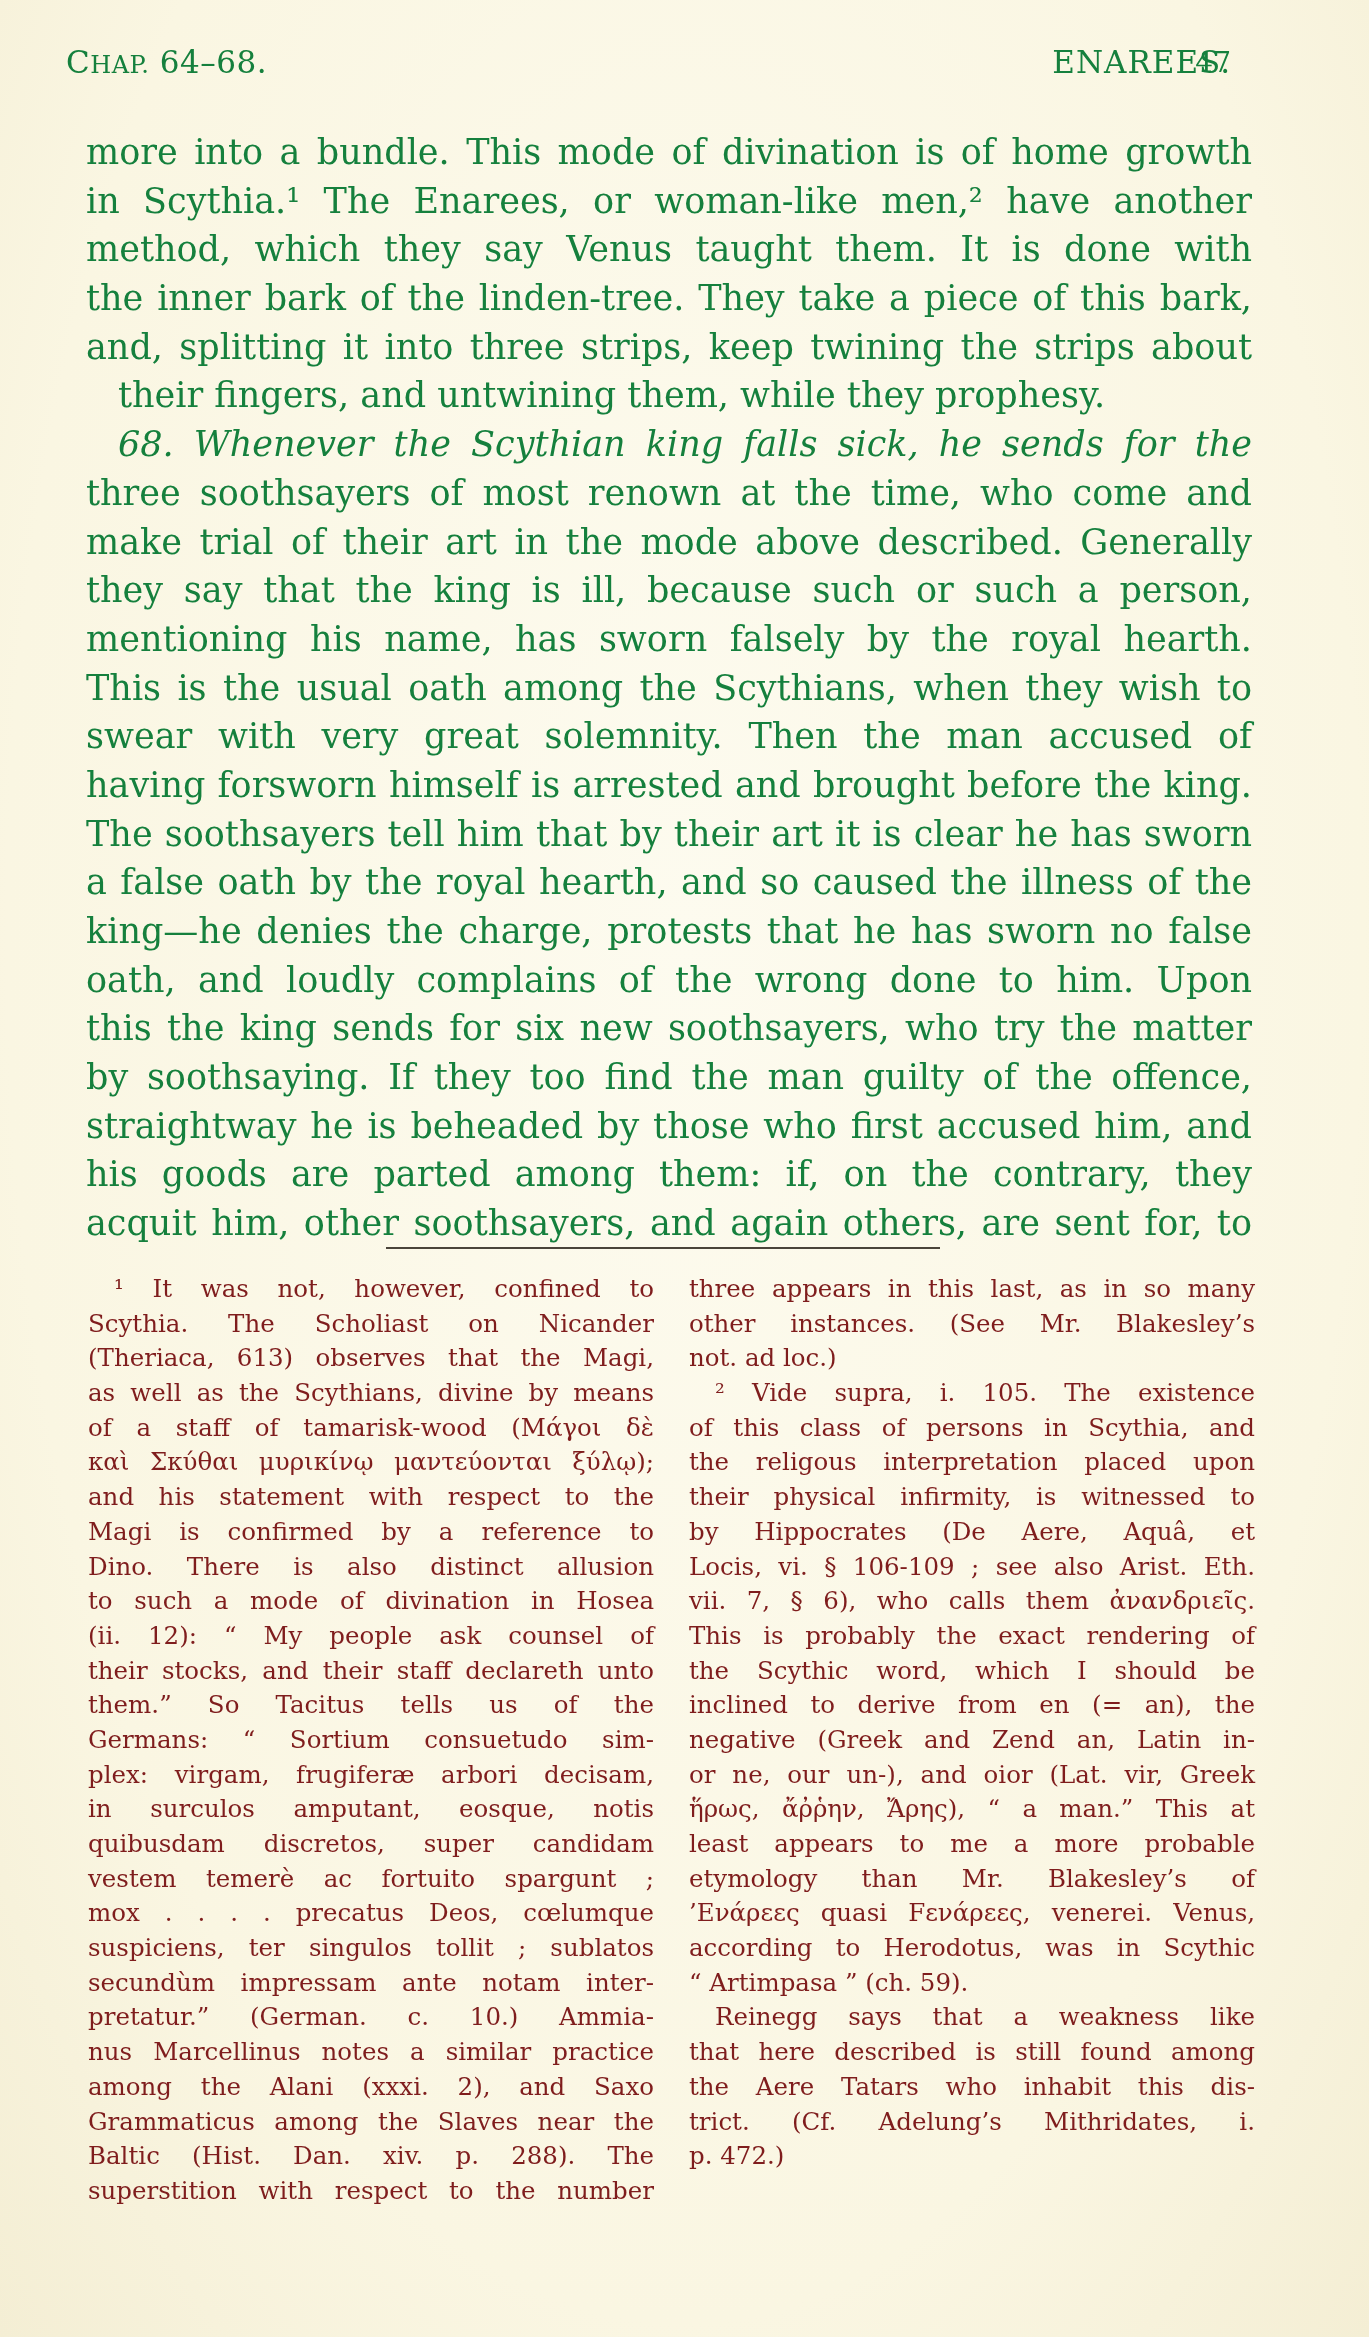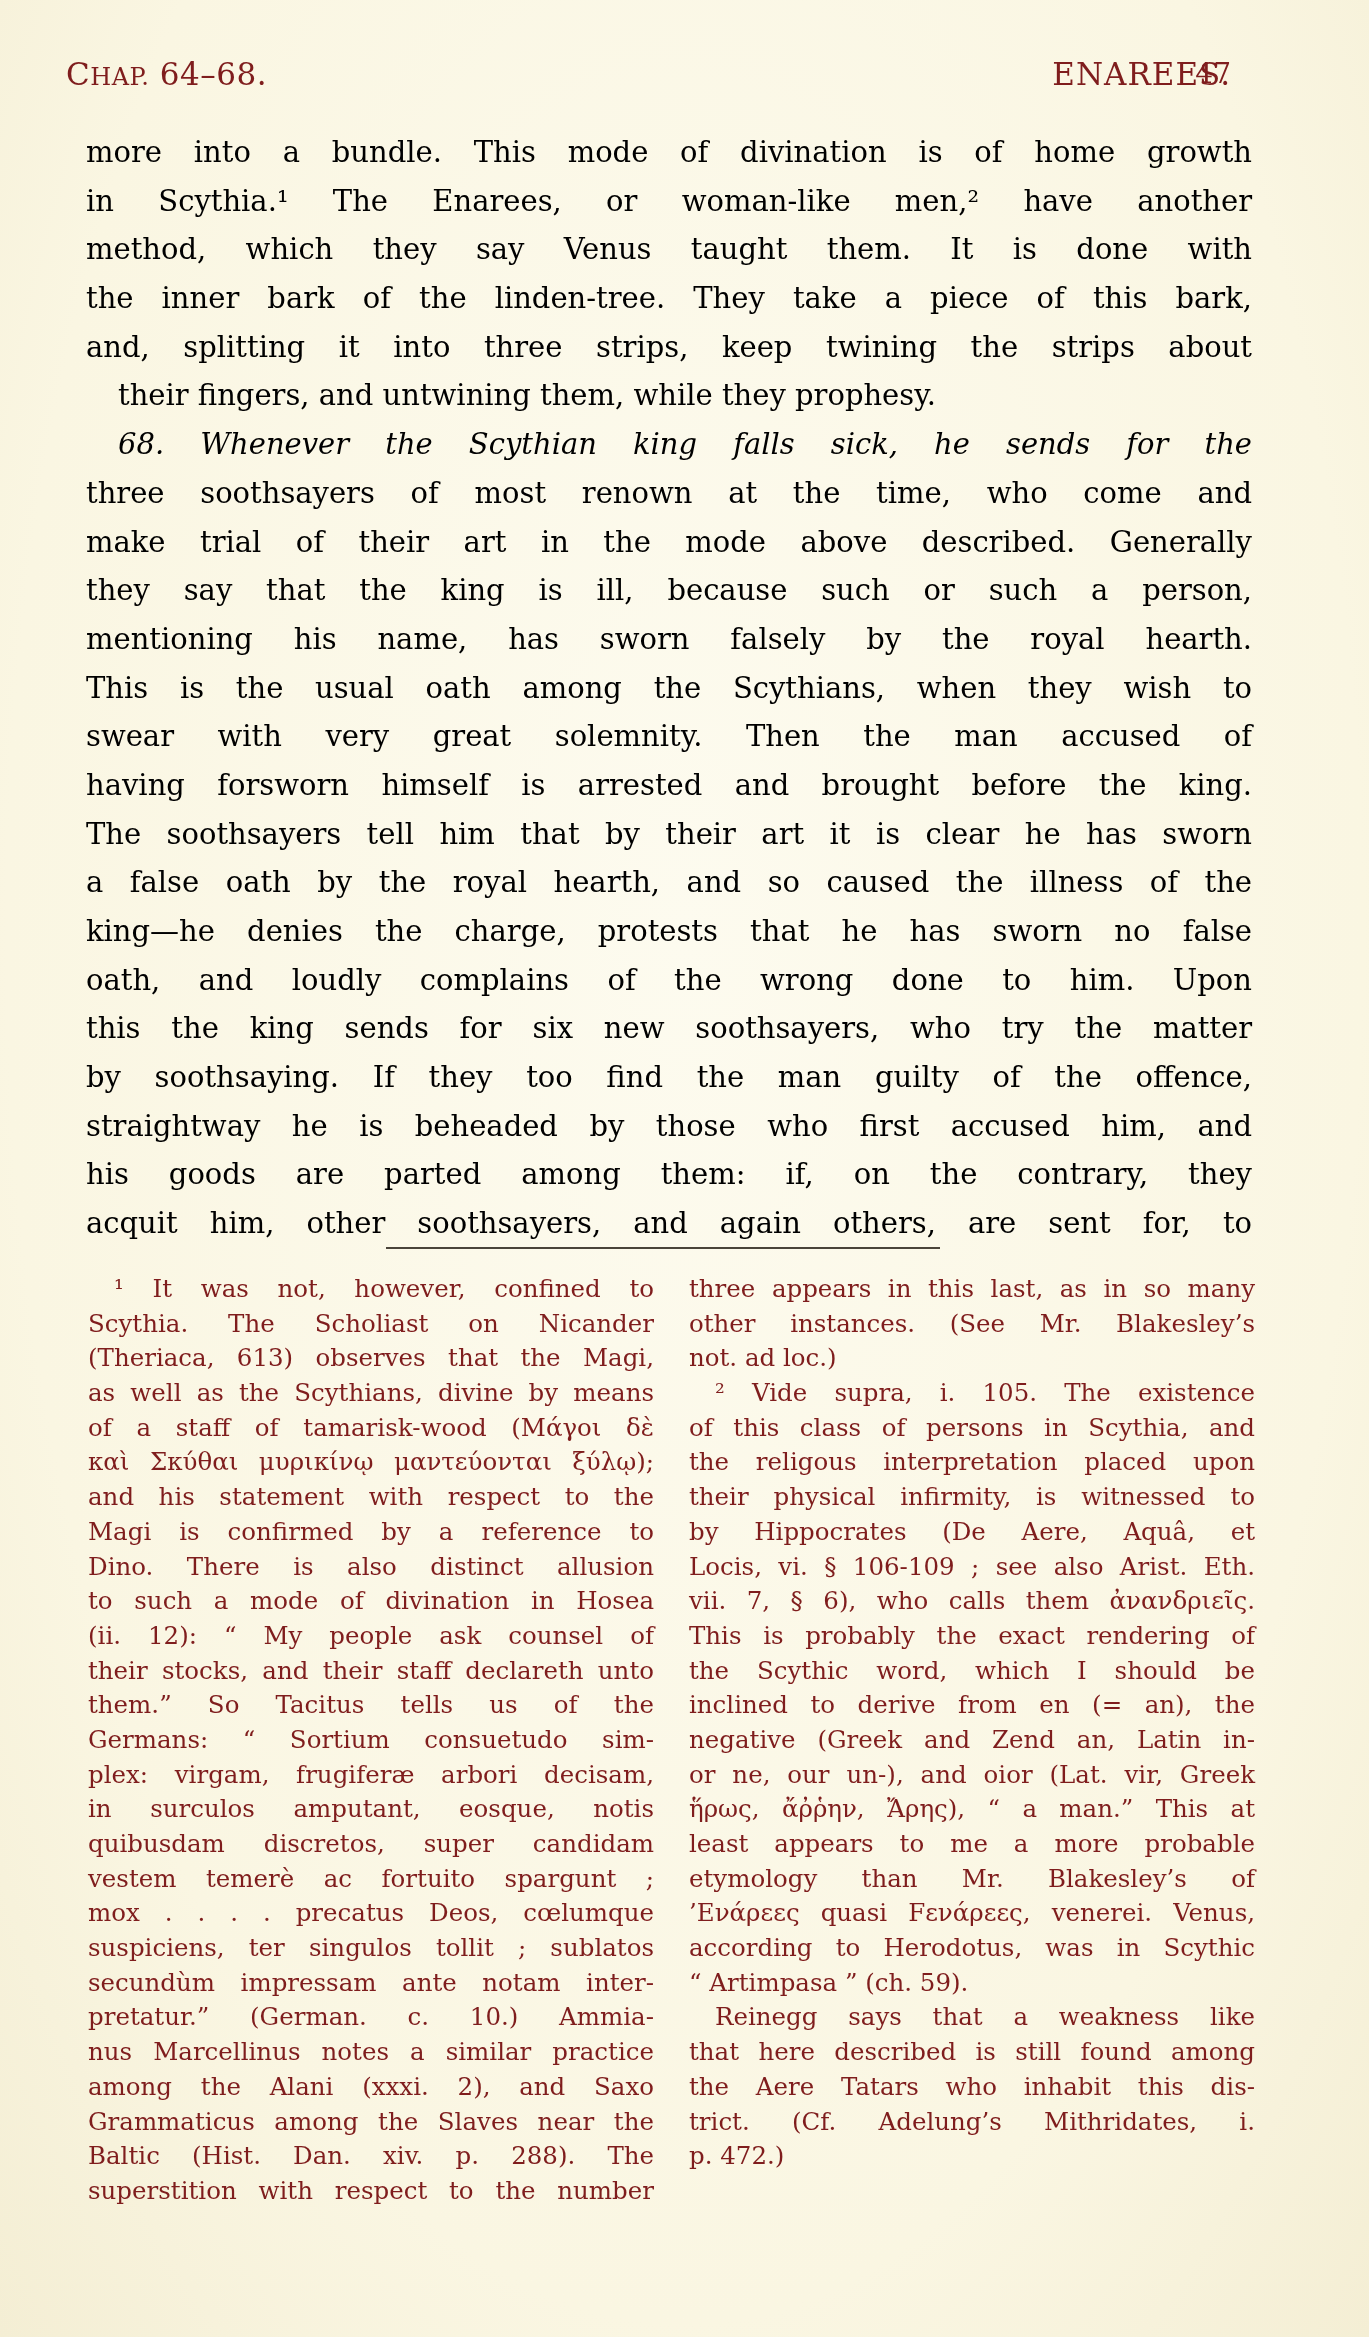--- a/index.html
+++ b/index.html
@@ -5,36 +5,36 @@
   html, body { margin: 0; padding: 0; }
   body {
     width: 1369px; height: 2337px; overflow: hidden;
     background: #fbf8e8;
     background-image: radial-gradient(ellipse at 50% 40%, #fdfbef 0%, #faf6e2 70%, #f4eed4 100%);
     color: #3a342c;
     font-family: "DejaVu Serif", "Liberation Serif", serif;
     position: relative;
   }
   .header {
-    position: absolute; top: 56px; left: 66px; width: 1165px; height: 44px;
-    font-size: 31px; line-height: 36px; color: #7f1d1d;
+    position: absolute; top: 32px; left: 66px; width: 1165px; height: 44px;
+    font-size: 31px; line-height: 61px; color: #15803d;
   }
   .header .left { position: absolute; left: 0; top: 0; letter-spacing: 0.5px; }
   .header .left .sc { font-size: 24px; }
   .header .center { position: absolute; left: 0; right: 0; text-align: right; top: 0; letter-spacing: 1px; padding-left: 40px; }
   .header .right { position: absolute; right: 0; top: 0; font-size: 28px; }
 
   .body-text {
     position: absolute; top: 128px; left: 86px; width: 1166px;
   }
   .body-line {
     display: block; height: 48.7px; line-height: 48.7px;
-    font-size: 29px; white-space: nowrap;
+    font-size: 35px; white-space: nowrap;
     text-align: justify; text-align-last: justify;
-    color: #000000;
+    color: #15803d;
   }
   .body-line.indent { padding-left: 32px; font-style: italic; }
 
   .separator {
     position: absolute; top: 1247px; left: 386px; width: 554px; height: 2px;
     background: #4a443a;
   }
 
   .footnotes { position: absolute; top: 1272px; left: 0; width: 1369px; }
   .fn-col { position: absolute; top: 0; width: 566px; }

